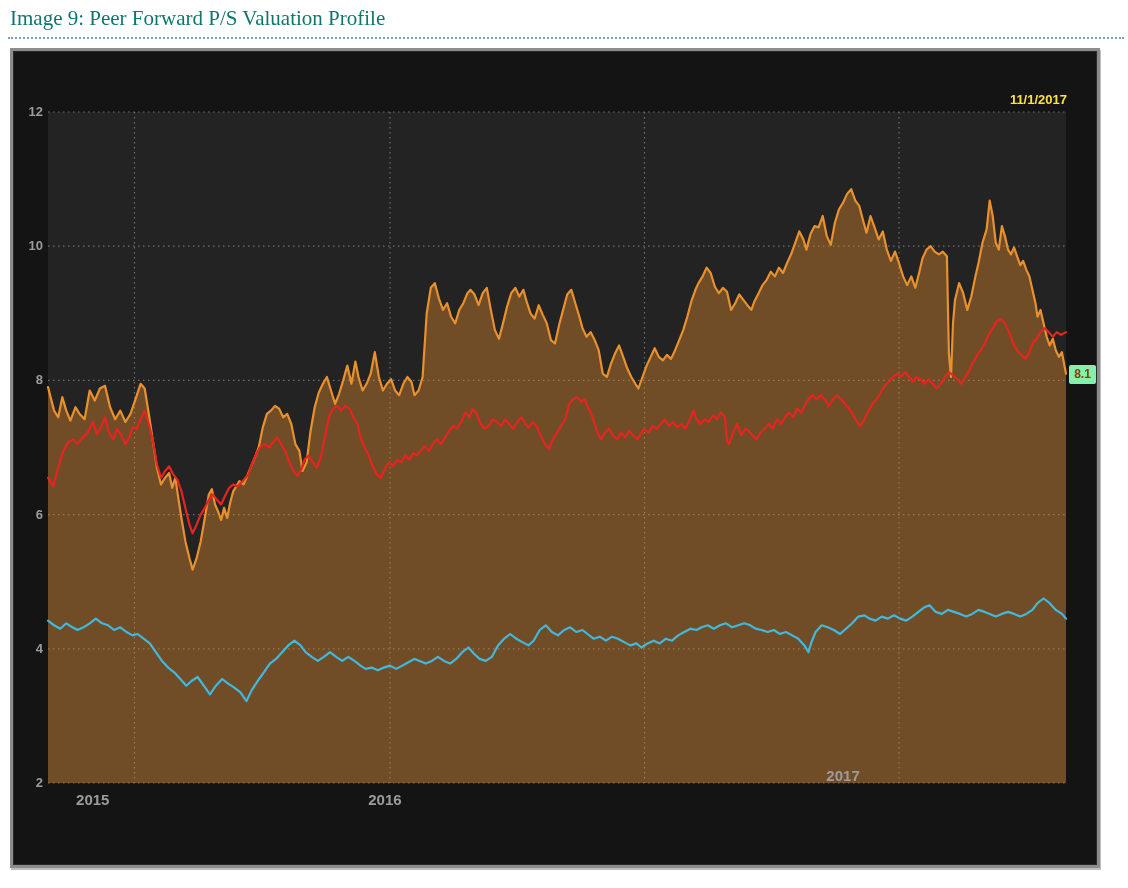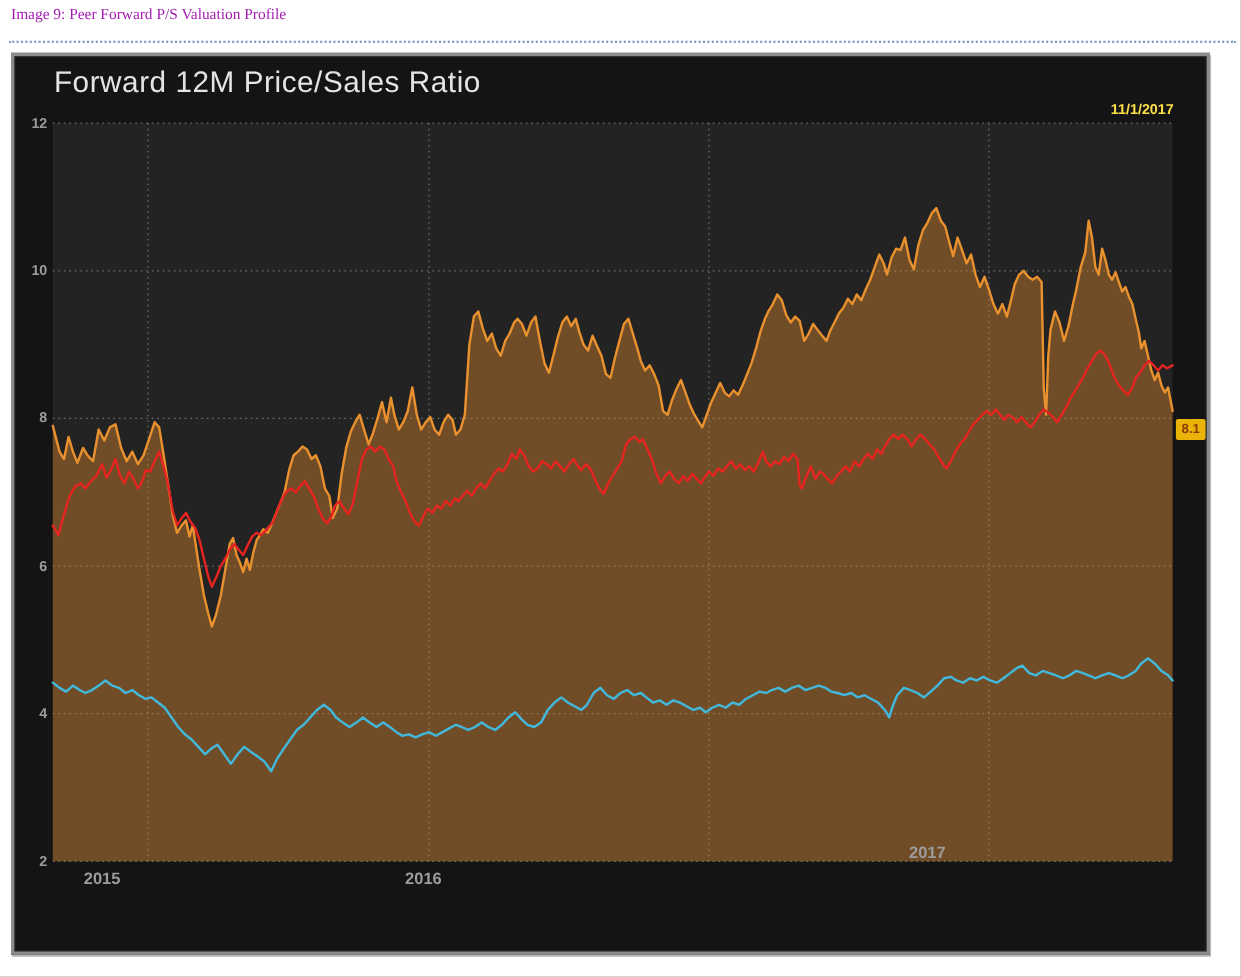--- a/index.html
+++ b/index.html
@@ -2,21 +2,21 @@
 <html><head>
 <meta charset="utf-8">
 <style>
   html,body{margin:0;padding:0;}
   body{
     width:1128px;height:888px;position:relative;background:#ffffff;
     font-family:"Liberation Sans",sans-serif;overflow:hidden;
   }
   .doc-title{
     position:absolute;left:10px;top:6px;
-    font-family:"Liberation Serif",serif;font-size:14px;color:#a21caf;
+    font-family:"Liberation Serif",serif;font-size:21px;color:#0f766e;
   }
   .caption-rule{
     position:absolute;left:8px;top:37px;width:1116px;height:0;
     border-top:2px dotted #7a9dc4;
   }
   .chart-frame{
     position:absolute;left:10px;top:48px;width:1084px;height:814px;
     background:#141414;border:3px solid #8c8c8c;
     box-shadow:1px 2px 0 #bdbdbd, inset 0 0 0 1px #2a2a2a;
   }
@@ -52,21 +52,20 @@
     position:absolute;right:13px;bottom:7px;font-size:15px;color:#c9c9c9;
   }
 </style>
 </head>
 <body>
 
 <div class="doc-title">Image 9: Peer Forward P/S Valuation Profile</div>
 <div class="caption-rule"></div>
 
 <div class="chart-frame">
-  <div class="chart-title">Forward 12M Price/Sales Ratio</div>
   <div class="chart-date">11/1/2017</div>
 
   <div id="plot-layer">
     <svg id="chart-svg" width="1084" height="814" viewBox="0 0 1084 814">
         <rect x="35" y="61" width="1018" height="671" fill="#232323"></rect>
         <line x1="35" x2="1053" y1="61.0" y2="61.0" stroke="#6e6e6e" stroke-width="1.2" stroke-dasharray="1.5 3.5"></line>
         <line x1="35" x2="1053" y1="195.2" y2="195.2" stroke="#6e6e6e" stroke-width="1.2" stroke-dasharray="1.5 3.5"></line>
         <line x1="35" x2="1053" y1="329.4" y2="329.4" stroke="#6e6e6e" stroke-width="1.2" stroke-dasharray="1.5 3.5"></line>
         <line x1="35" x2="1053" y1="463.6" y2="463.6" stroke="#6e6e6e" stroke-width="1.2" stroke-dasharray="1.5 3.5"></line>
         <line x1="35" x2="1053" y1="597.8" y2="597.8" stroke="#6e6e6e" stroke-width="1.2" stroke-dasharray="1.5 3.5"></line>
@@ -82,17 +81,17 @@
       </svg>
   <div class="ytick" style="top: 53px;">12</div>
       <div class="ytick" style="top: 187.2px;">10</div>
       <div class="ytick" style="top: 321.4px;">8</div>
       <div class="ytick" style="top: 455.6px;">6</div>
       <div class="ytick" style="top: 589.8px;">4</div>
       <div class="ytick" style="top: 724px;">2</div>
       <div class="xtick" style="left: 47.792px; top: 740px;">2015</div>
       <div class="xtick" style="left: 339.958px; top: 740px;">2016</div>
       <div class="xtick" style="left: 798.058px; top: 716px;">2017</div>
-      <div class="badge" style="background: #eab308; color: rgb(141, 58, 5); left: 1056px; top: 313.69px; margin-top: 16px;">8.1</div>
+      <div class="badge" style="background: #86efac; color: rgb(141, 58, 5); left: 1056px; top: 313.69px;">8.1</div>
     </div>
 
 
 </div>
 
 </body></html>

